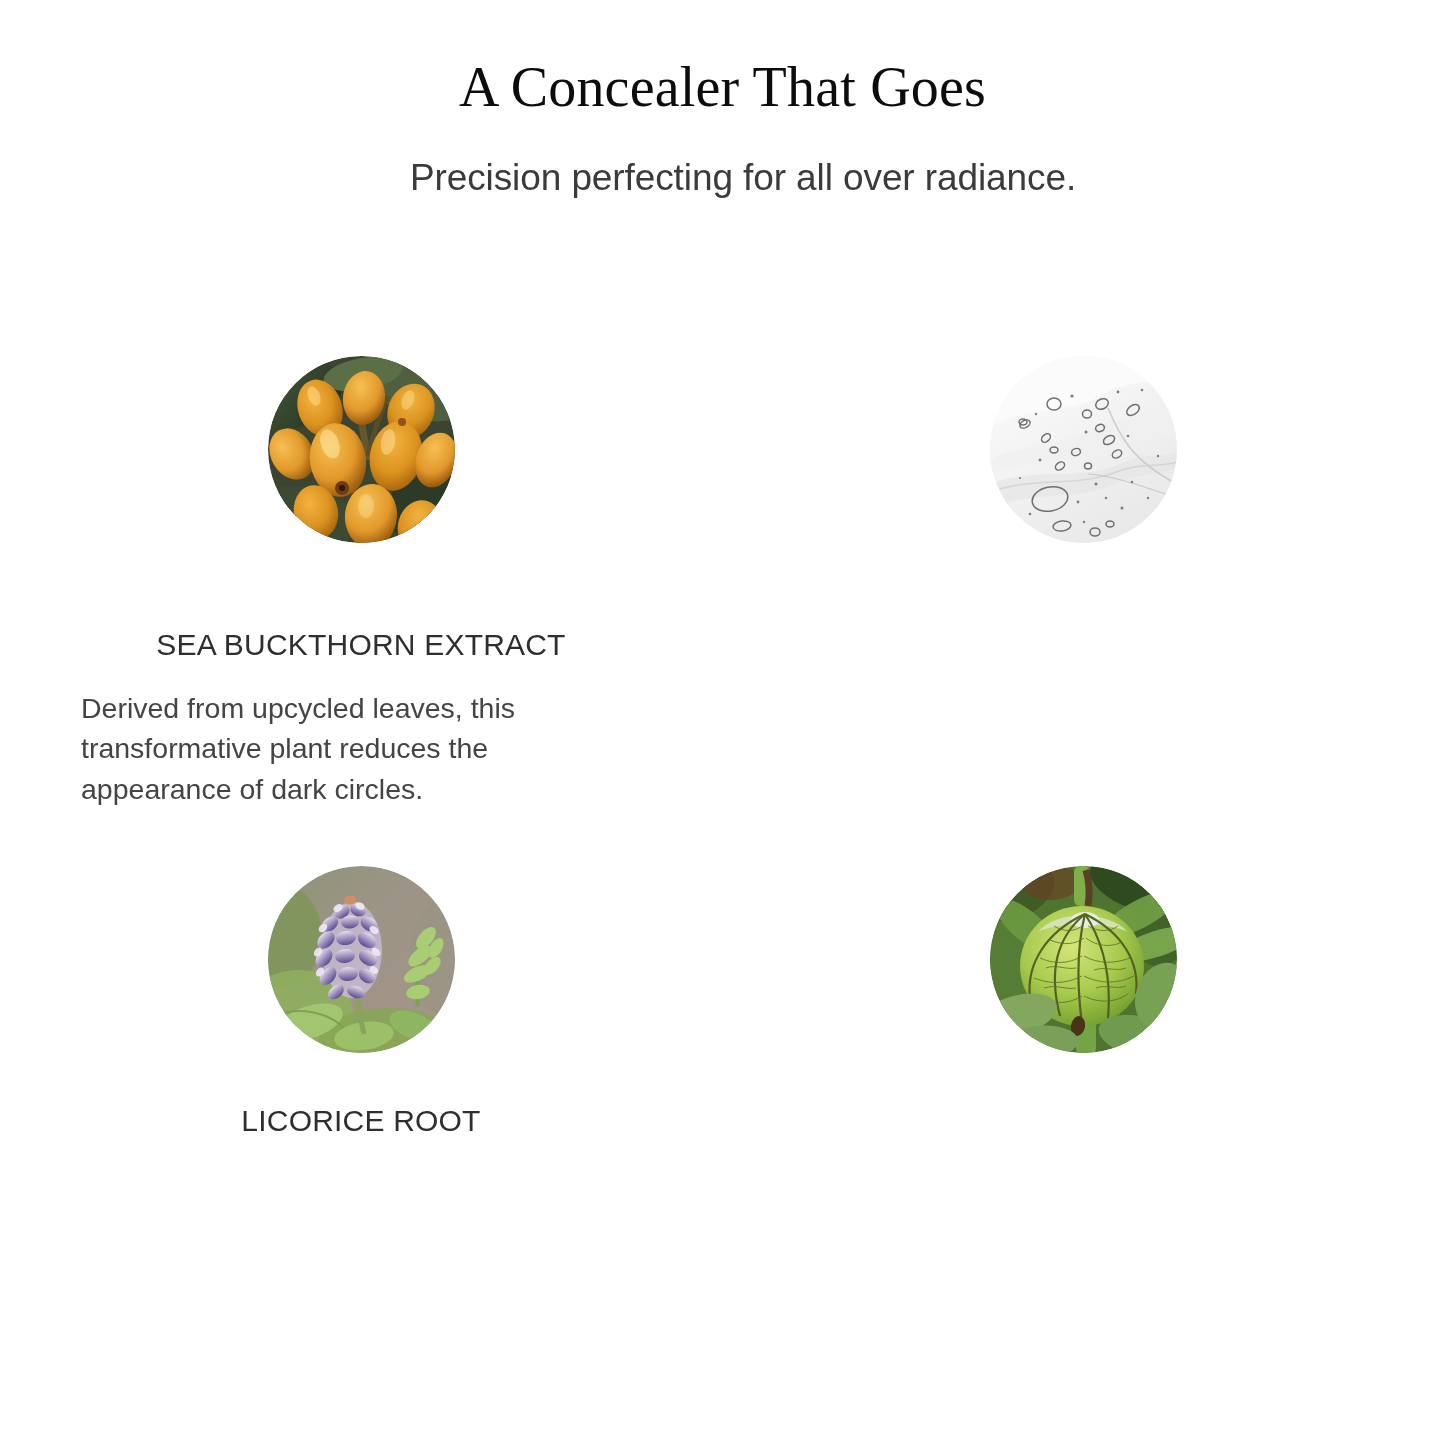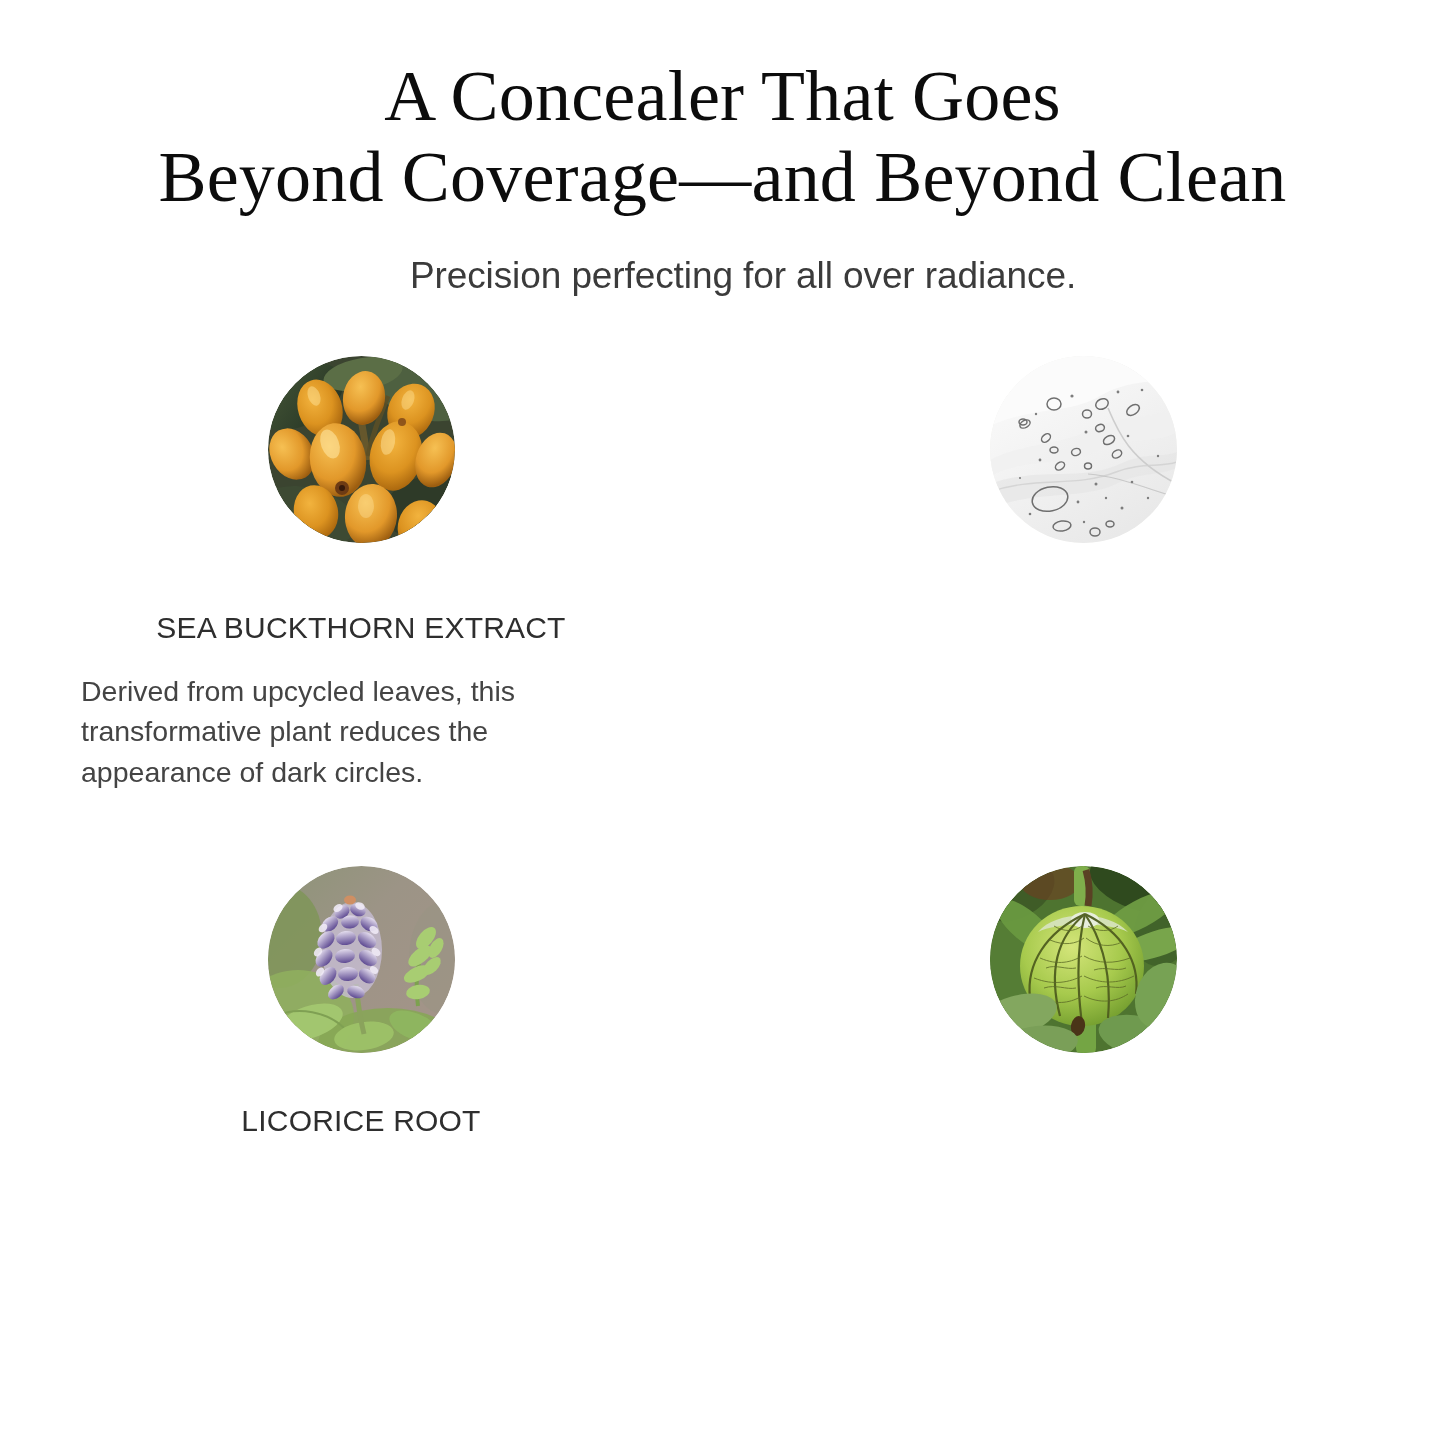--- a/index.html
+++ b/index.html
@@ -27,21 +27,21 @@
   .header {
     position: absolute;
     top: 56px;
     left: 0;
     width: 1445px;
     text-align: center;
   }
 
   .headline {
     font-family: "Liberation Serif", "DejaVu Serif", serif;
-    font-size: 72px;
+    font-size: 56px;
     line-height: 1.12;
     color: #0c0c0c;
     letter-spacing: 0.2px;
     font-weight: 400;
     padding: 0 24px;
   }
 
   .headline .line {
     display: block;
     white-space: nowrap;
@@ -80,21 +80,21 @@
     height: 187px;
     border-radius: 50%;
     overflow: hidden;
     flex: none;
     background: #f2f2f0;
   }
 
   .media svg { display: block; width: 187px; height: 187px; }
 
   .ing-title {
-    margin-top: 67px;
+    margin-top: 84px;
     font-size: 30px;
     line-height: 1.2;
     color: #2e2e2e;
     font-weight: 400;
     letter-spacing: 0.2px;
     text-align: center;
     white-space: nowrap;
   }
 
   .ing-desc {
@@ -111,21 +111,20 @@
   .row2 .ing-title { margin-top: 50px; }
 </style>
 </head>
 <body>
 
 <div class="page">
 
   <div class="header">
     <h1 class="headline">
       <span class="line">A Concealer That Goes</span>
-      <span class="line">Beyond Coverage—and Beyond Clean</span>
     </h1>
     <div class="subtitle">Precision perfecting for all over radiance.</div>
   </div>
 
   <div class="grid">
 
     <div class="cell">
       <div class="media">
         <svg viewBox="0 0 187 187" xmlns="http://www.w3.org/2000/svg">
           <defs>

